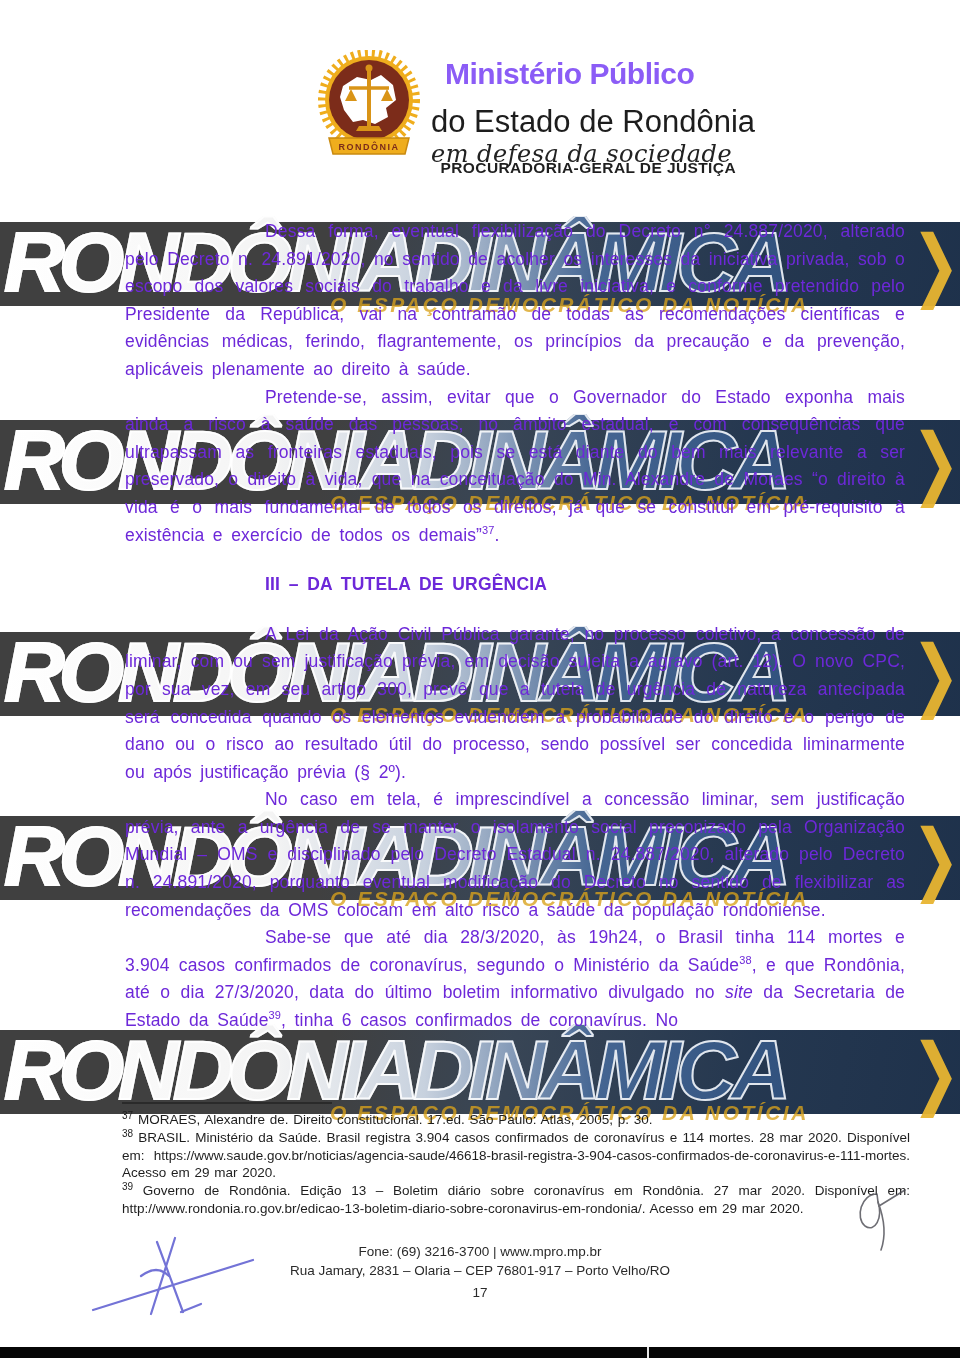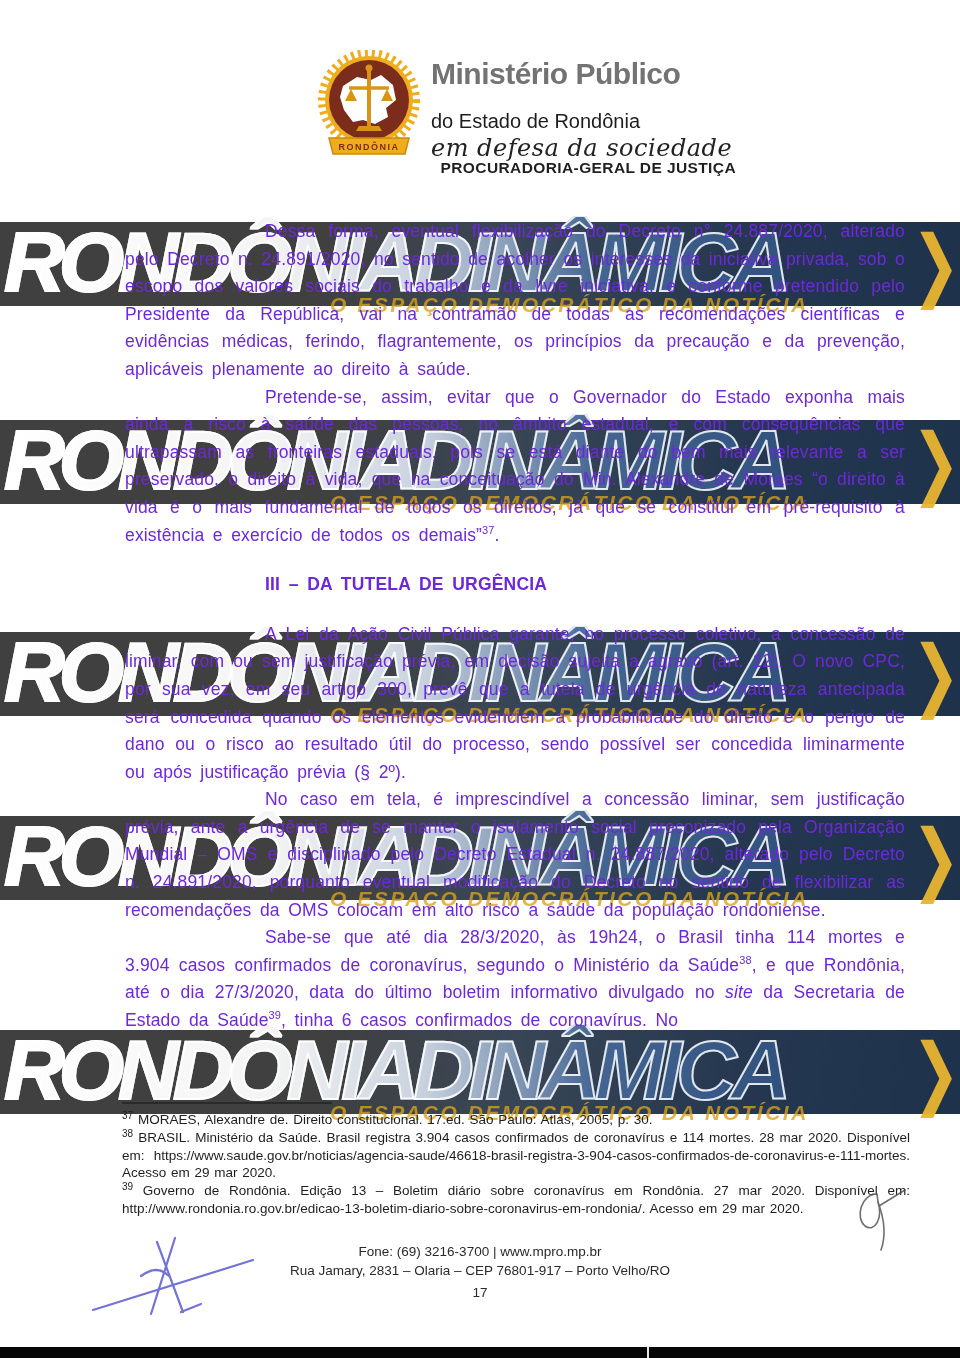--- a/index.html
+++ b/index.html
@@ -27,22 +27,22 @@
   }
   .wm-chevron{
     position:absolute;right:0px;top:2px;z-index:2;
     font-size:58px;font-weight:bold;color:#e8b531;opacity:0.95;
     transform:scaleY(1.35);line-height:80px;
   }
   
   .content{position:absolute;inset:0;z-index:2;}
   .logo{position:absolute;left:313px;top:50px;}
   .org-block{position:absolute;left:431px;top:58px;line-height:1.08;}
-  .org-name{font-size:30px;font-weight:bold;letter-spacing:-0.5px;color:#737373;}
-  .org-sub{font-size:20px;margin-top:21px;color:#1d1d1d;}
+  .org-name{font-size:30px;font-weight:bold;letter-spacing:-0.5px;color:#8b5cf6;margin-left:14px;}
+  .org-sub{font-size:31px;margin-top:15px;color:#1d1d1d;}
   .org-motto{font-family:"DejaVu Serif","Liberation Serif",serif;font-style:italic;font-size:24px;margin-top:3px;color:#222;letter-spacing:0.5px;}
   .dept{position:absolute;left:276px;top:159px;width:460px;text-align:right;
     font-size:15.5px;font-weight:bold;letter-spacing:0.4px;color:#1f1f1f;}
   .body-text{position:absolute;left:125px;top:218px;width:780px;
     font-size:17.5px;line-height:27.6px;text-align:justify;
     word-spacing:3.5px;letter-spacing:0.15px;color:#6d28d9;}
   .body-text p{margin:0;text-indent:140px;}
   .section-heading{margin:22px 0 22px 140px;font-weight:600;letter-spacing:0.2px;}
   sup.bsup{font-size:11px;line-height:0;vertical-align:super;}
   .it{font-style:italic;}

